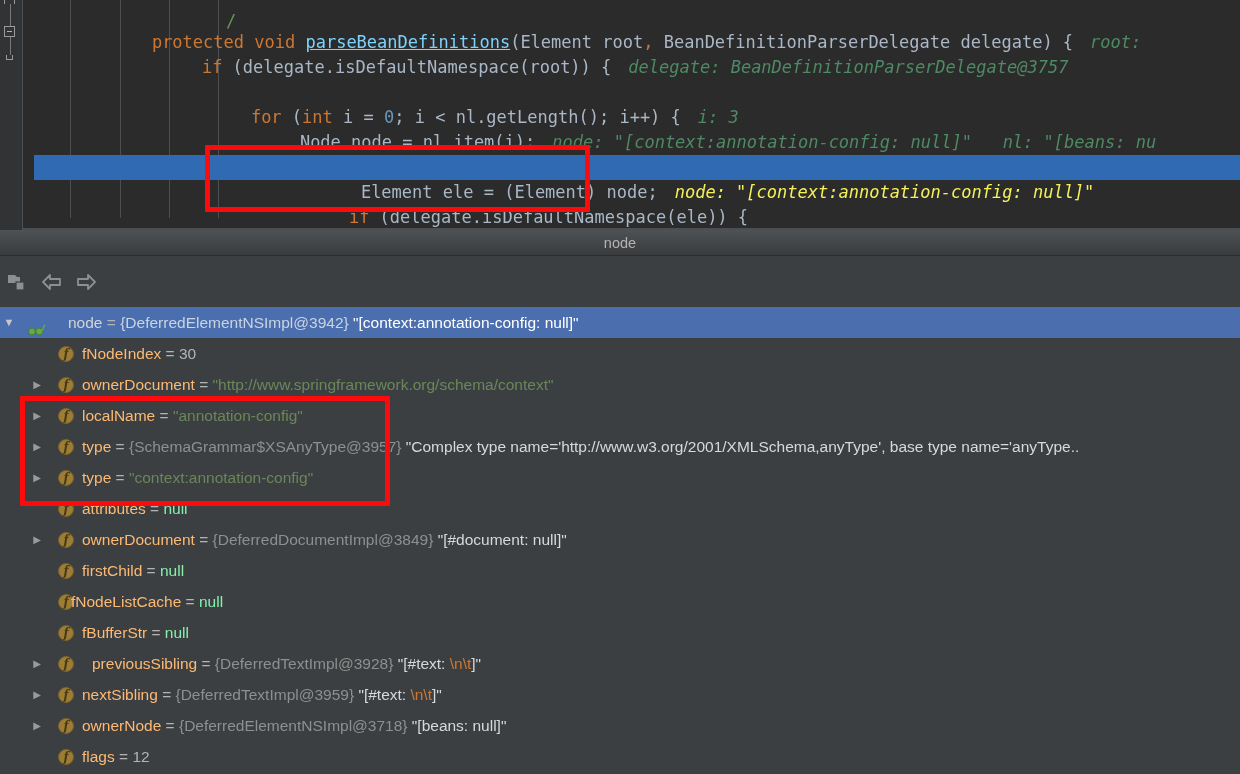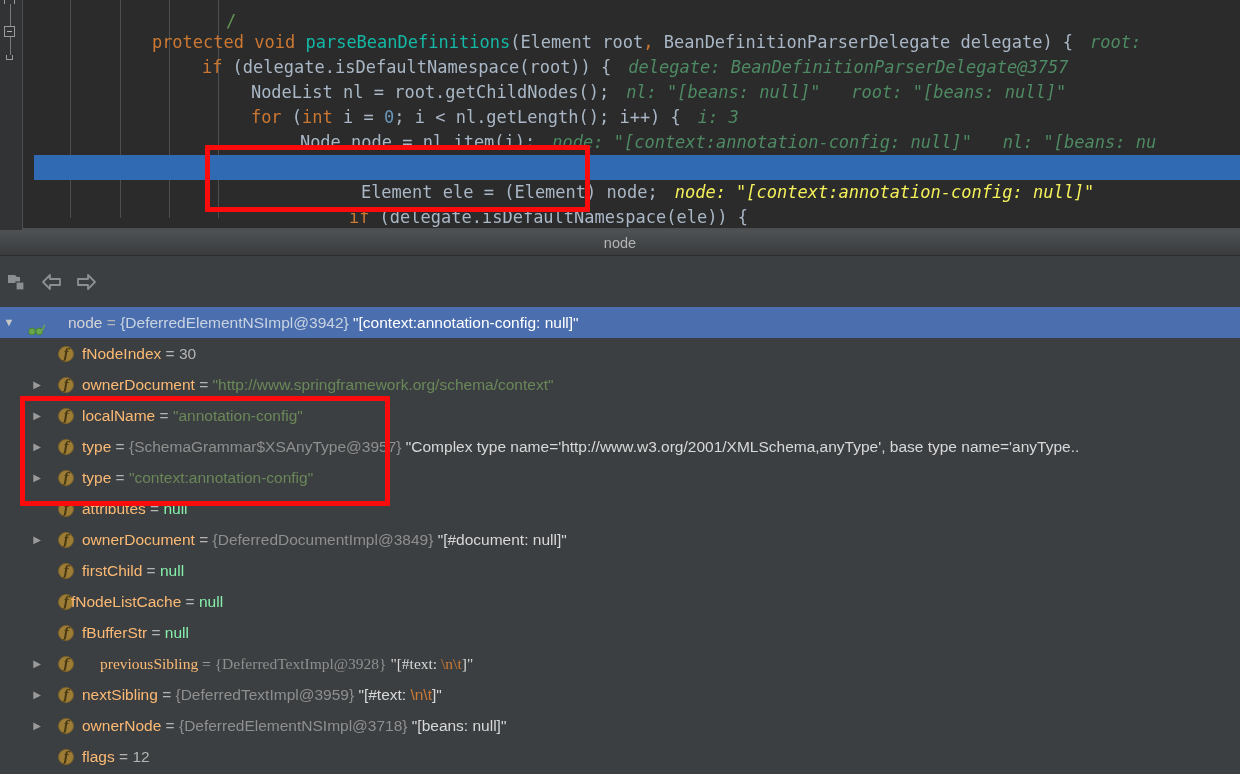--- a/index.html
+++ b/index.html
@@ -272,30 +272,27 @@
       <div class="indent-guide" style="left:48px;"></div>
       <div class="indent-guide" style="left:98px;"></div>
       <div class="indent-guide" style="left:147px;"></div>
       <div class="indent-guide" style="left:196px;"></div>
 
       <div class="code-line" style="top:-16px; left:122px;">
         <span style="color:#629755;">/</span>
       </div>
 
       <div class="code-line" style="top:5px; left:48px;">
-        <span class="kw">protected </span><span class="kw">void </span><span style="color:#14b8a6;">parseBeanDefinitions</span><span class="plain">(Element root</span><span class="kw">,</span><span class="plain"> BeanDefinitionParserDelegate delegate) {</span><span class="hint" style="padding-left:17px;">root:</span>
+        <span class="kw">protected </span><span class="kw">void </span><span style="color:#7dd3fc;text-decoration:underline;">parseBeanDefinitions</span><span class="plain">(Element root</span><span class="kw">,</span><span class="plain"> BeanDefinitionParserDelegate delegate) {</span><span class="hint" style="padding-left:17px;">root:</span>
       </div>
 
       <div class="code-line" style="top:30px; left:98px;">
         <span class="kw">if </span><span class="plain">(delegate.isDefaultNamespace(root)) {</span><span class="hint" style="padding-left:17px;">delegate: BeanDefinitionParserDelegate@3757</span>
       </div>
 
-      <div class="code-line" style="top:55px; left:147px;">
-        <span class="plain">NodeList nl = root.getChildNodes();</span><span class="hint" style="padding-left:17px;">nl: "[beans: null]"   root: "[beans: null]"</span>
-      </div>
 
       <div class="code-line" style="top:80px; left:147px;">
         <span class="kw">for </span><span class="plain">(</span><span class="kw">int </span><span class="plain">i = </span><span class="num">0</span><span class="plain">; i &lt; nl.getLength(); i++) {</span><span class="hint" style="padding-left:17px;">i: 3</span>
       </div>
 
       <div class="code-line" style="top:105px; left:196px;">
         <span class="plain">Node node = nl.item(i);</span><span class="hint" style="padding-left:17px;">node: "[context:annotation-config: null]"   nl: "[beans: nu</span>
       </div>
 
       <div class="code-line" style="top:130px; left:196px;">
@@ -428,21 +425,21 @@
     <div class="var-row">
       <span class="row-icon ficon" style="left:58px;">f</span>
       <span class="row-text" style="left:82px;">
         <span class="vname">fBufferStr</span><span class="veq"> = </span><span class="vnull">null</span>
       </span>
     </div>
 
     <div class="var-row">
       <span class="twisty" style="left:30px;">▶</span>
       <span class="row-icon ficon" style="left:58px;">f</span>
-      <span class="row-text" style="left:100px;font-family:Liberation Serif, serif;">
+      <span class="row-text" style="left:92px;">
         <span class="vname">previousSibling</span><span class="veq"> = </span><span class="vref">{DeferredTextImpl@3928}</span><span class="vstr-w"> "[#text: </span><span class="vesc">\n\t</span><span class="vstr-w">]"</span>
       </span>
     </div>
 
     <div class="var-row">
       <span class="twisty" style="left:30px;">▶</span>
       <span class="row-icon ficon" style="left:58px;">f</span>
       <span class="row-text" style="left:82px;">
         <span class="vname">nextSibling</span><span class="veq"> = </span><span class="vref">{DeferredTextImpl@3959}</span><span class="vstr-w"> "[#text: </span><span class="vesc">\n\t</span><span class="vstr-w">]"</span>
       </span>

